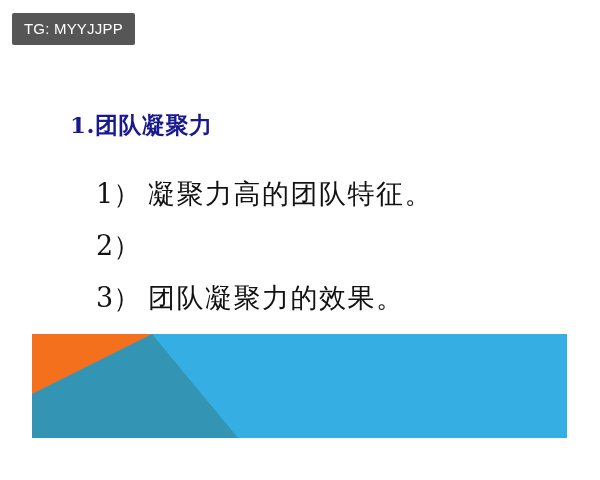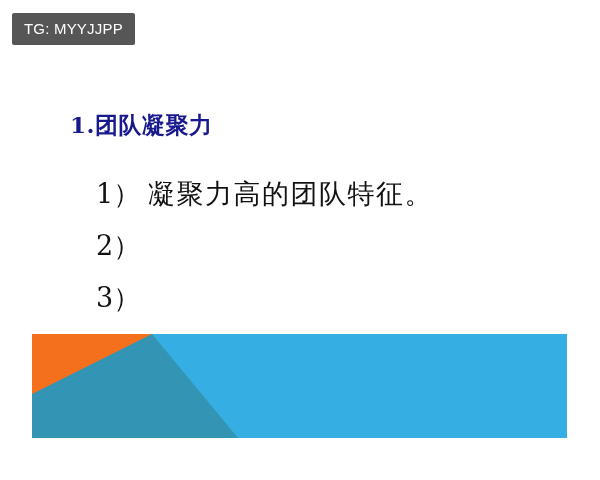--- a/index.html
+++ b/index.html
@@ -121,20 +121,21 @@
       <span class="bullet-marker">1）</span>
       <span class="bullet-text">凝聚力高的团队特征。</span>
     </div>
 
     <div class="bullet-row">
       <span class="bullet-marker">2）</span>
     </div>
 
     <div class="bullet-row">
       <span class="bullet-marker">3）</span>
+      <span class="bullet-text">团队凝聚力的效果。</span>
     </div>
 
   </div>
 
   <div id="decor-band">
     <svg viewBox="0 0 535 104" preserveAspectRatio="none">
       <rect id="decor-bg" x="0" y="0" width="535" height="104" fill="#35afe3"></rect>
       <polygon id="decor-orange" points="0,0 120,0 0,104" fill="#f4701c"></polygon>
       <polygon id="decor-teal" points="120,0 206,104 0,104 0,60" fill="#3394b4"></polygon>
     </svg>

